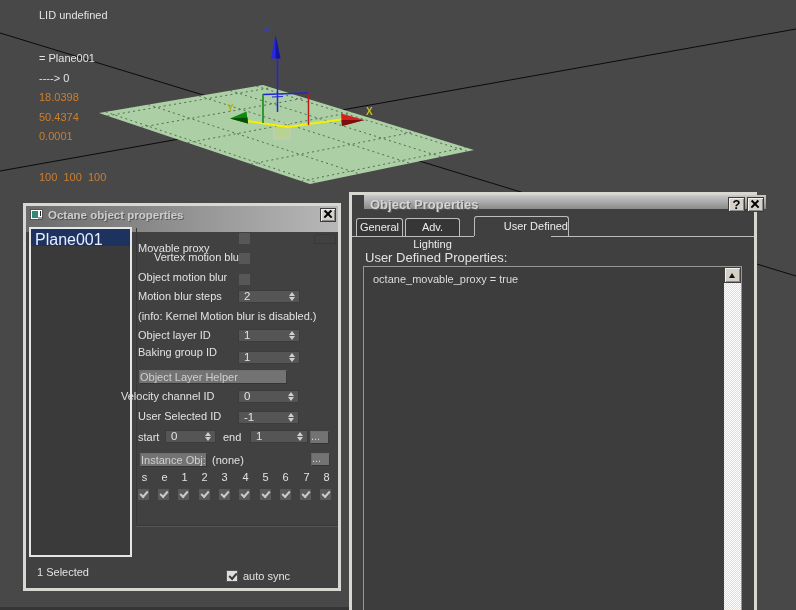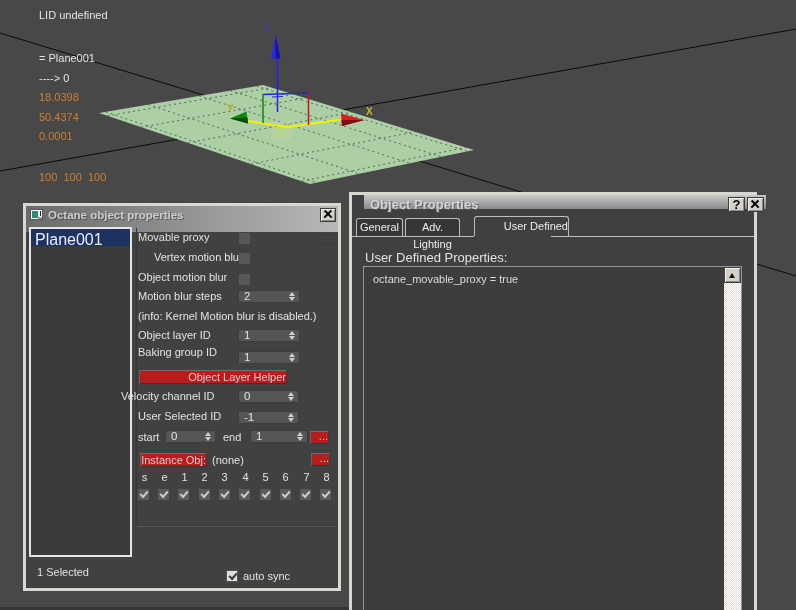--- a/index.html
+++ b/index.html
@@ -6,21 +6,21 @@
   font-family:"Liberation Sans",sans-serif;}
 .abs{position:absolute}
 .t{position:absolute;font-size:11px;color:#e4e4e4;white-space:nowrap}
 .or{color:#cd7f2e}
 .lbl{position:absolute;font-size:11px;color:#e2e2e2;white-space:nowrap}
 .cb{position:absolute;width:11px;height:11px;background:#575757}
 .spin{position:absolute;height:13px;background:#555555;border:1px solid #3c3c3c;box-sizing:border-box}
 .spin .v{position:absolute;left:5px;top:-1px;font-size:11.5px;color:#e2e2e2}
 .sup{position:absolute;width:0;height:0;border-left:3.5px solid transparent;border-right:3.5px solid transparent;border-bottom:4px solid #d0d0d0;top:1px;right:4px}
 .sdn{position:absolute;width:0;height:0;border-left:3.5px solid transparent;border-right:3.5px solid transparent;border-top:4px solid #d0d0d0;top:6px;right:4px}
-.btn{position:absolute;background:#b91c1c;border-top:1px solid #6e6e6e;border-left:1px solid #646464;border-right:1px solid #3a3a3a;border-bottom:1px solid #353535;box-sizing:border-box;font-size:11px;color:#cfcfcf;text-align:right}
+.btn{position:absolute;background:#737373;border-top:1px solid #6e6e6e;border-left:1px solid #646464;border-right:1px solid #3a3a3a;border-bottom:1px solid #353535;box-sizing:border-box;font-size:11px;color:#cfcfcf;text-align:left}
 .chk{position:absolute;width:11px;height:11px;background:#5a5a5a}
 .chk:after{content:"";position:absolute;left:2px;top:2px;width:6px;height:3px;border-left:2px solid #cacaca;border-bottom:2px solid #cacaca;transform:rotate(-48deg)}
 .winbtn{position:absolute;background:#d6d2ca;border:1px solid #3c3c3c;box-shadow:inset 1px 1px 0 #f4f2ee,inset -1px -1px 0 #888;box-sizing:border-box;text-align:center;font-weight:bold;color:#000}
 .xm{position:absolute}
 .xm:before,.xm:after{content:"";position:absolute;left:-1px;top:3px;width:10px;height:2.4px;background:#000}
 .xm:before{transform:rotate(45deg)}
 .xm:after{transform:rotate(-45deg)}
 </style></head><body>
 <svg id="vp" width="796" height="610" viewBox="0 0 796 610" style="position:absolute;left:0;top:0">
     <line x1="0" y1="33" x2="796" y2="276" stroke="#0b0b0b" stroke-width="1"></line>
@@ -73,21 +73,21 @@
       </div>
     </div>
     <div class="abs" style="left:3px;top:21px;width:103px;height:330px;background:#3a3a3a;border:2px solid #e6e6e6;box-sizing:border-box">
       <div class="abs" style="left:0;top:0;width:99px;height:17px;background:#1e3260;color:#e8eeff;font-size:16px;padding:2px 11px 0 4px;box-sizing:border-box">Plane001</div>
     </div>
     <div class="abs" style="left:110px;top:22px;width:1px;height:298px;background:#383838"></div>
     <div class="abs" style="left:110px;top:319px;width:202px;height:1px;background:#383838"></div>
     <div class="abs" style="left:110px;top:320px;width:202px;height:1px;background:#555"></div>
     <div class="abs" style="left:288px;top:28px;width:20px;height:8px;border:1px solid #393939;border-radius:3px 3px 0 0"></div>
   </div>
-<div class="lbl" style="left:138px;top:231px">Movable proxy</div>
+<div class="lbl" style="left:138px;top:242px">Movable proxy</div>
 <div class="cb" style="left:239px;top:233px"></div>
 <div class="lbl" style="left:154px;top:251px">Vertex motion blur</div>
 <div class="cb" style="left:239px;top:253px"></div>
 <div class="lbl" style="left:138px;top:271px">Object motion blur</div>
 <div class="cb" style="left:239px;top:274px"></div>
 <div class="lbl" style="left:138px;top:290px">Motion blur steps</div>
 <div class="spin" style="left:238px;top:290px;width:62px">
     <span class="v">2</span>
     <span class="sup"></span>
     <span class="sdn"></span>

